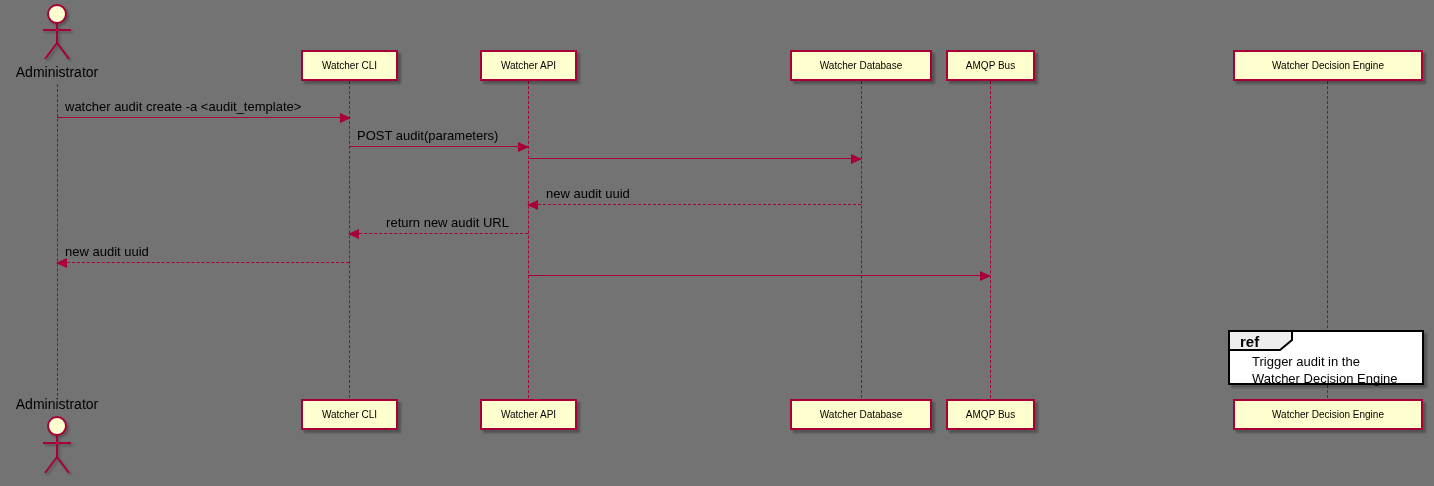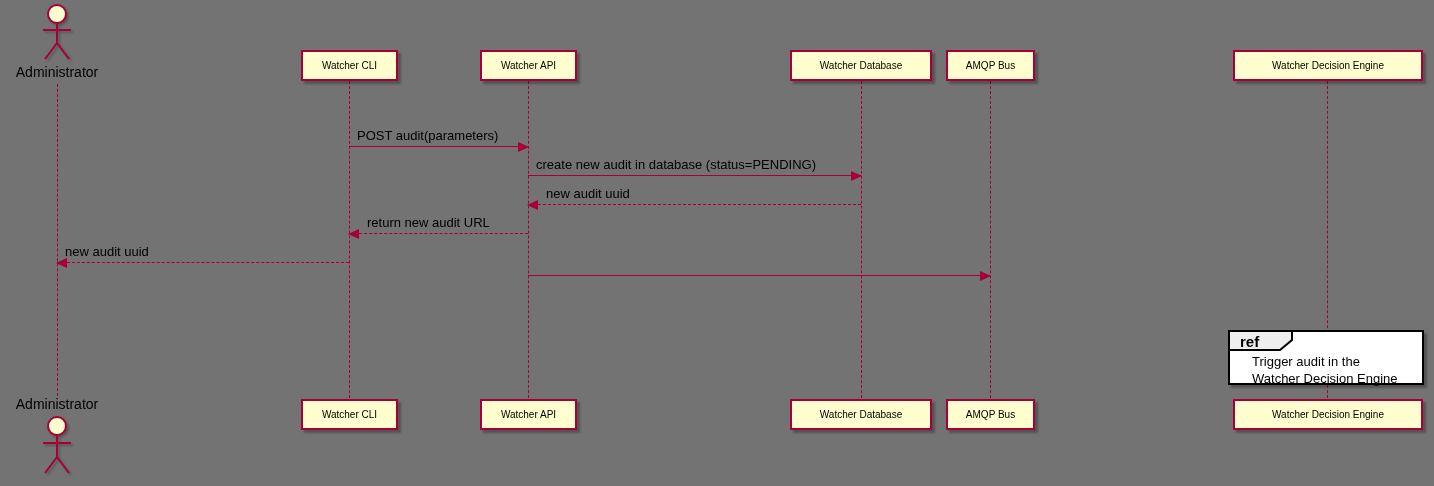--- a/index.html
+++ b/index.html
@@ -68,43 +68,48 @@
     <line x1="20" y1="40" x2="32" y2="56" stroke="#A80036" stroke-width="2"></line>
   </svg>
   <div class="actor-label" style="left:0px;top:64px;">Administrator</div>
 
   <div class="participant" style="left:301px;top:50px;width:93px;">Watcher CLI</div>
   <div class="participant" style="left:480px;top:50px;width:93px;">Watcher API</div>
   <div class="participant" style="left:790px;top:50px;width:138px;">Watcher Database</div>
   <div class="participant" style="left:946px;top:50px;width:85px;">AMQP Bus</div>
   <div class="participant" style="left:1233px;top:50px;width:186px;">Watcher Decision Engine</div>
 
+  <div class="message solid right" style="left:57px;top:99px;width:293px;">
+    <div class="msg-label">watcher audit create -a &lt;audit_template&gt;</div>
+    <div class="msg-line">
+        <span class="arrowhead"></span>
+      </div>
+  </div>
 
   <div class="message solid right" style="left:349px;top:128px;width:179px;">
     <div class="msg-label">POST audit(parameters)</div>
     <div class="msg-line">
         <span class="arrowhead"></span>
       </div>
   </div>
 
   <div class="message solid right" style="left:528px;top:157px;width:333px;">
-    <div class="msg-label">create new audit in database (status=PENDING)</div>
     <div class="msg-line">
         <span class="arrowhead"></span>
       </div>
   </div>
 
   <div class="message dashed left" style="left:528px;top:186px;width:333px;">
     <div class="msg-label" style="padding-left:18px;">new audit uuid</div>
     <div class="msg-line">
         <span class="arrowhead"></span>
       </div>
   </div>
 
-  <div class="message dashed left" style="left:349px;top:215px;width:179px;">
+  <div class="message dashed left" style="left:349px;top:215px;width:179px;text-align:center;">
     <div class="msg-label" style="padding-left:18px;">return new audit URL</div>
     <div class="msg-line">
         <span class="arrowhead"></span>
       </div>
   </div>
 
   <div class="message dashed left" style="left:57px;top:244px;width:292px;">
     <div class="msg-label">new audit uuid</div>
     <div class="msg-line">
         <span class="arrowhead"></span>

